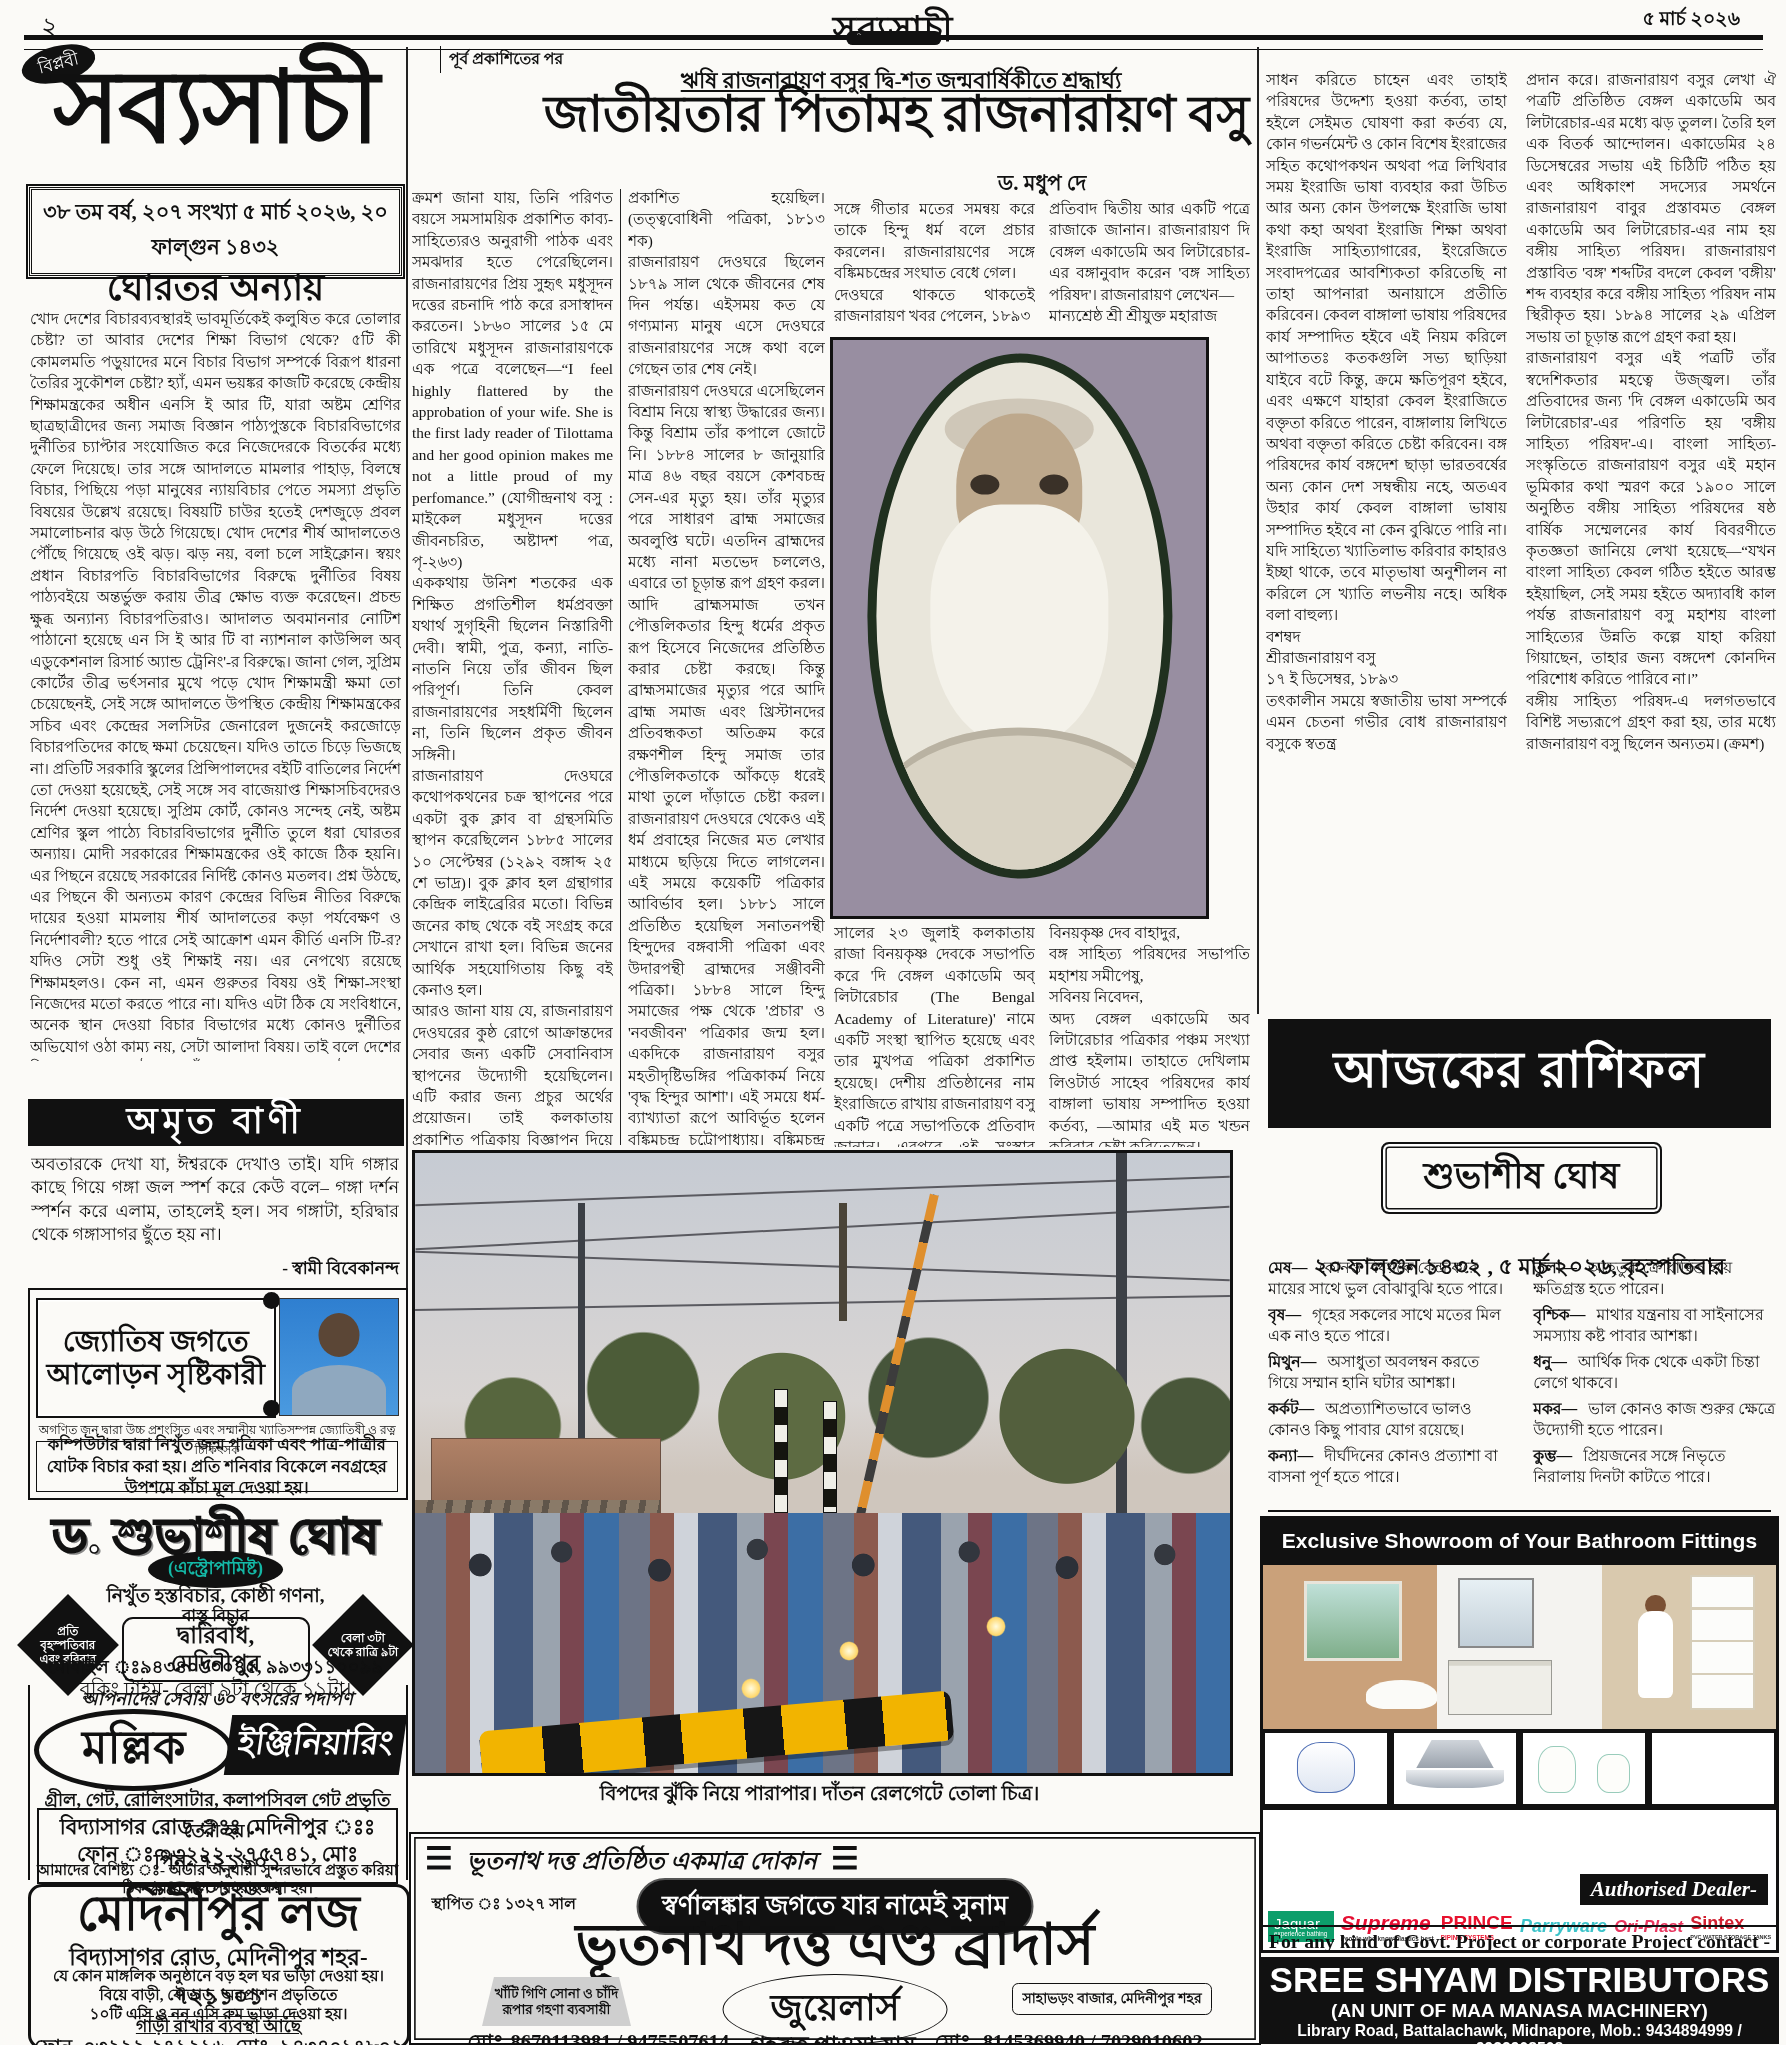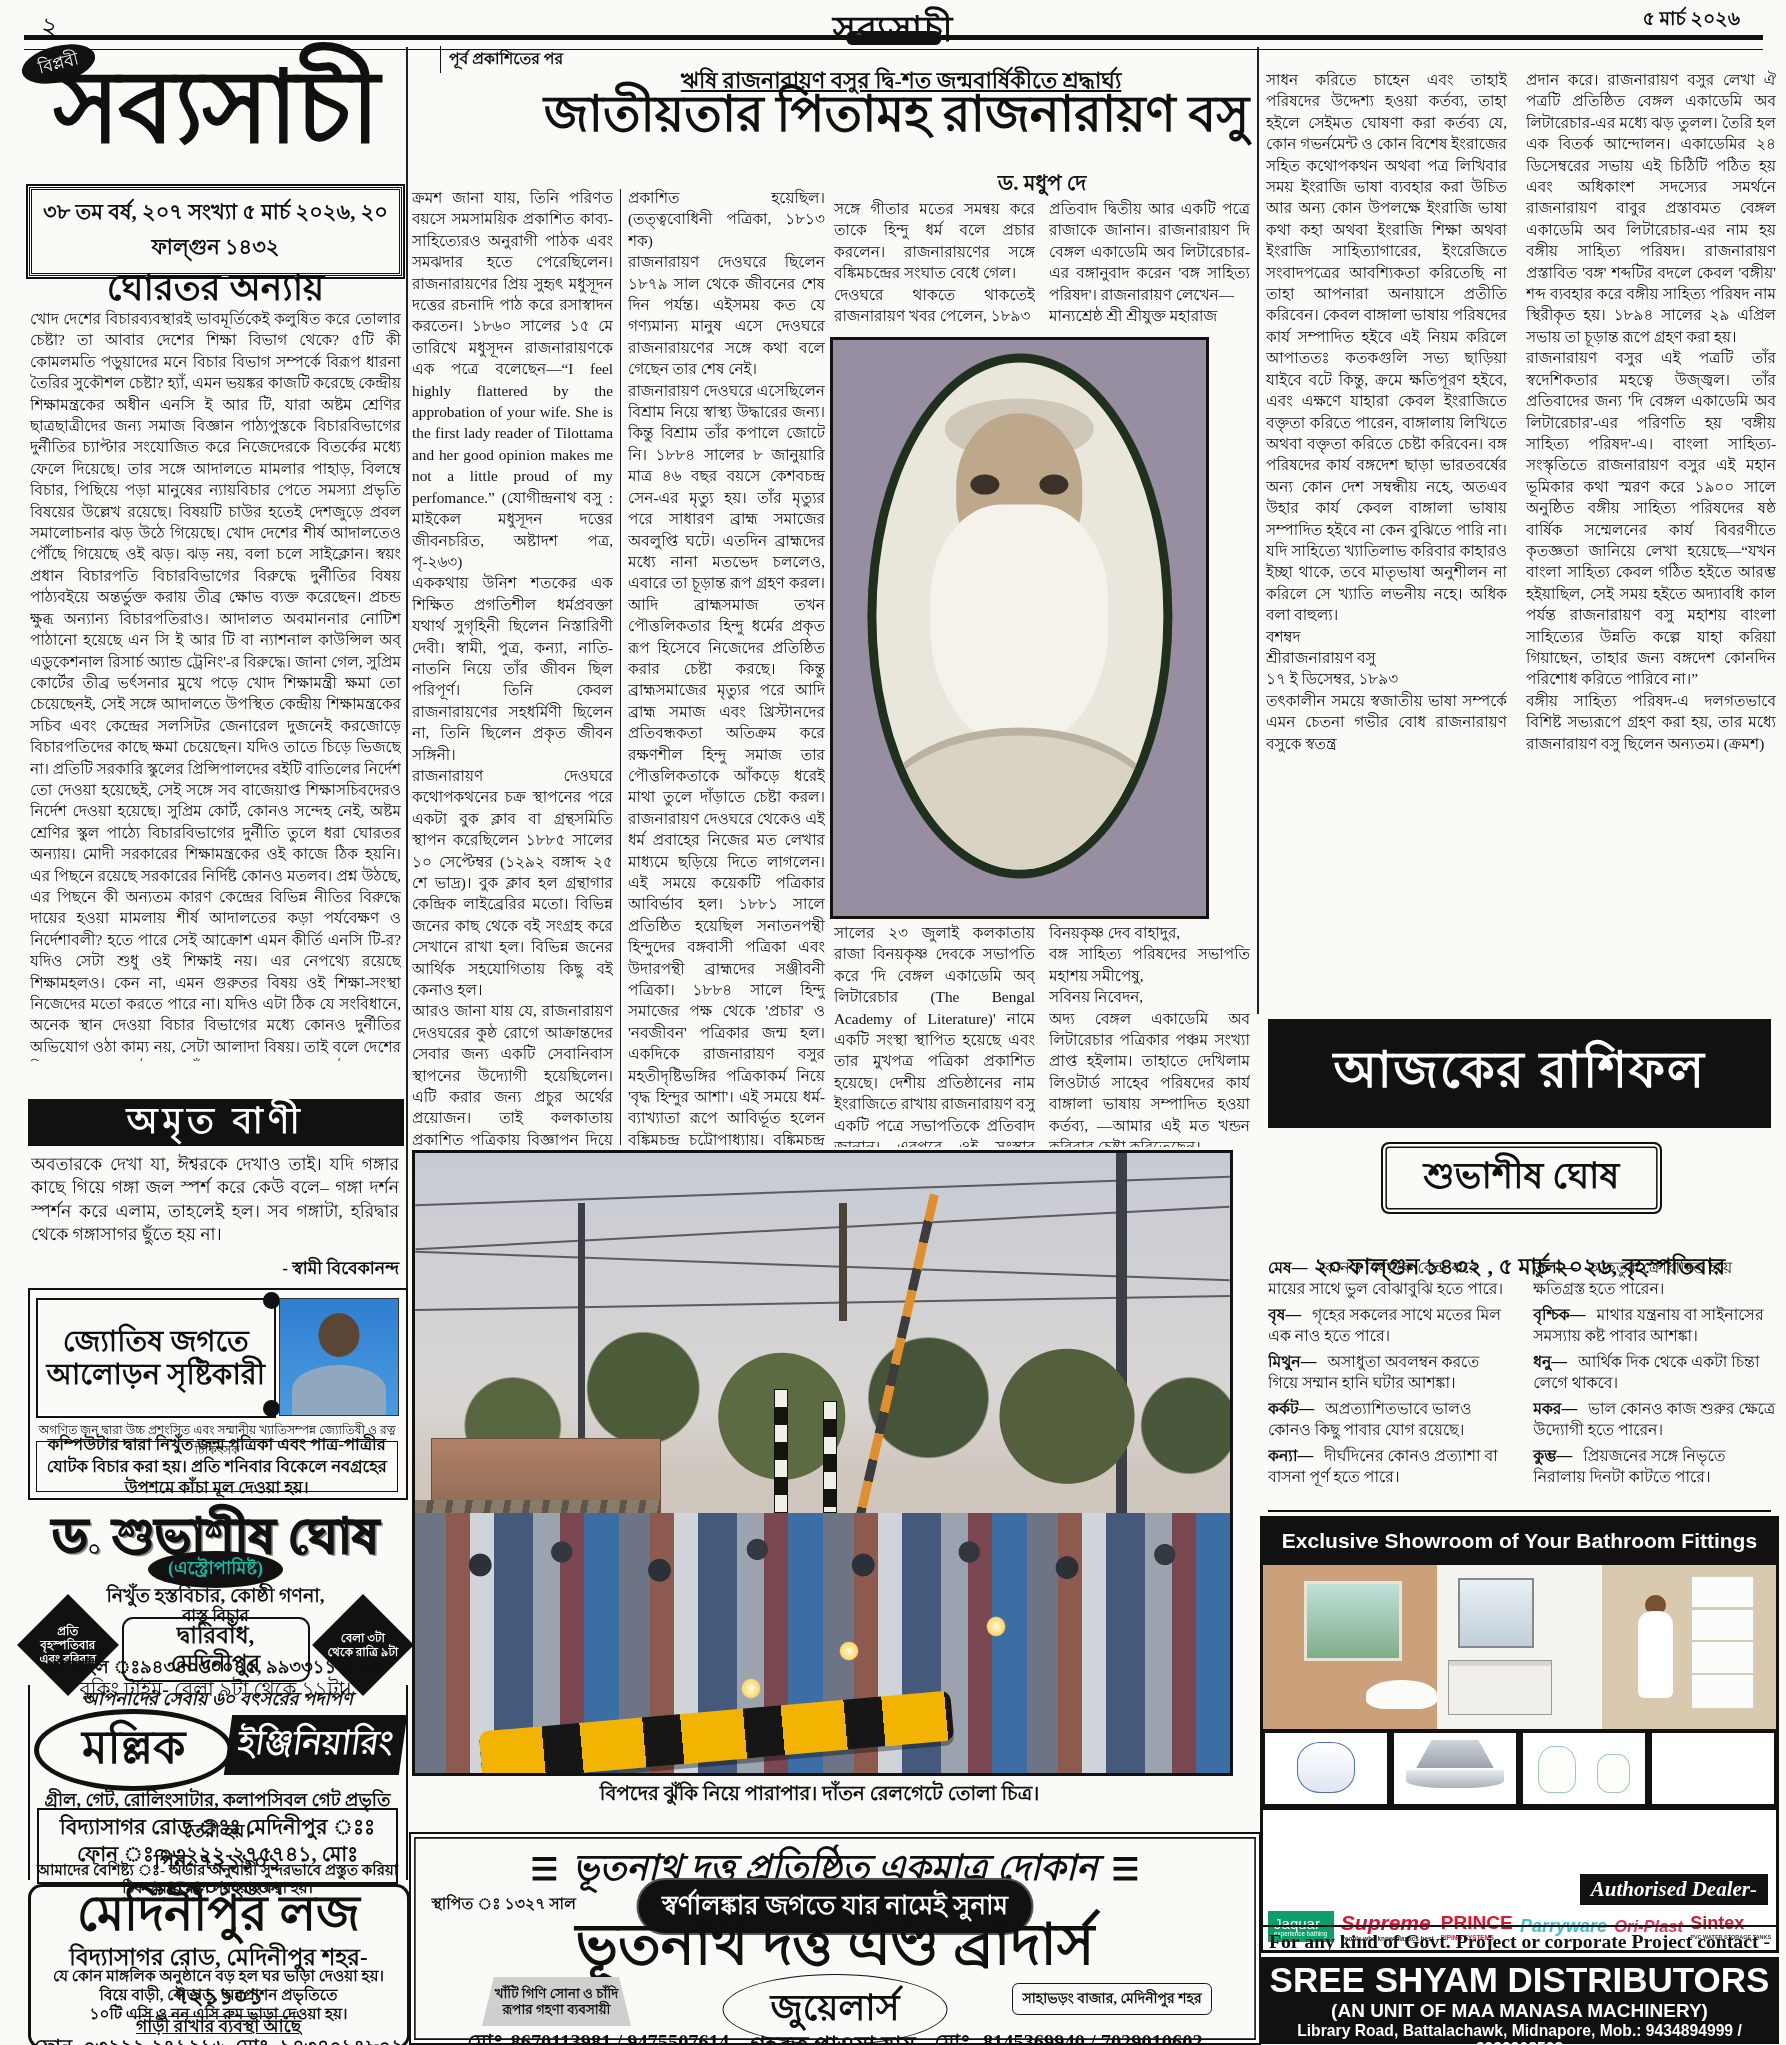--- a/index.html
+++ b/index.html
@@ -126,21 +126,21 @@
   .r-boom{left:58%;top:6%;width:9.4px;height:60%;transform:rotate(13deg);
      background:repeating-linear-gradient(#df8f2d 0 27px,#3c3c3c 27px 49px);}
   .r-gate{left:8%;bottom:2%;width:58%;height:8%;transform:rotate(-5deg);border-radius:9.4px;
      background:repeating-linear-gradient(90deg,#f2b400 0 63px,#161616 63px 101px);box-shadow:0 4.7px 0 rgba(0,0,0,.35);}
   .r-cross{width:12.6px;height:142px;background:repeating-linear-gradient(#f0efe8 0 17.3px,#15150f 17.3px 35px);border:0.8px solid #111;}
   .r-light{width:20.4px;height:20.4px;border-radius:50%;background:radial-gradient(#fffce0,#ffd76a 60%,transparent 70%);}
   .rail-cap{left:412px;top:1779px;width:815px;text-align:center;font-size:19.7px;font-weight:bold;}
 
   
   .bhoot{left:409px;top:1832px;width:848px;height:209px;border:2.4px solid #111;box-shadow:0 0 0 3.1px #fff inset,0 0 0 4.7px #111 inset;}
-  .bh-top{left:0;right:0;top:6.3px;text-align:center;font-size:36px;font-weight:900;font-style:italic;}
+  .bh-top{left:0;right:0;top:6.3px;text-align:left;font-size:24px;font-weight:900;font-style:italic;}
   .bh-top:before,.bh-top:after{content:"☰";font-size:31px;margin:0 14px;font-style:normal;}
   .bh-est{left:20.4px;top:57px;font-size:15.7px;font-weight:bold;}
   .bh-pill{left:50%;top:44px;transform:translateX(-50%);background:#111;color:#fff;border-radius:31px;
         padding:4.7px 23.6px;font-size:26px;font-weight:900;border:2.4px solid #555;}
   .bh-name{left:0;right:0;top:82px;text-align:center;font-size:57px;font-weight:900;line-height:1;}
   .bh-left{left:71px;top:143px;width:149px;height:49px;background:#cfcfcf;clip-path:polygon(8% 0,92% 0,100% 100%,0 100%);
         display:flex;align-items:center;justify-content:center;text-align:center;font-size:13.4px;font-weight:bold;line-height:1.15;}
   .bh-jewel{left:50%;top:140px;transform:translateX(-50%);border:1.6px solid #111;border-radius:50%;
         padding:4.7px 47px;font-size:36px;font-weight:900;}
   .bh-right{right:47px;top:149px;border:1.6px solid #111;border-radius:6.3px;padding:3.1px 9.4px;font-size:14px;font-weight:bold;}

